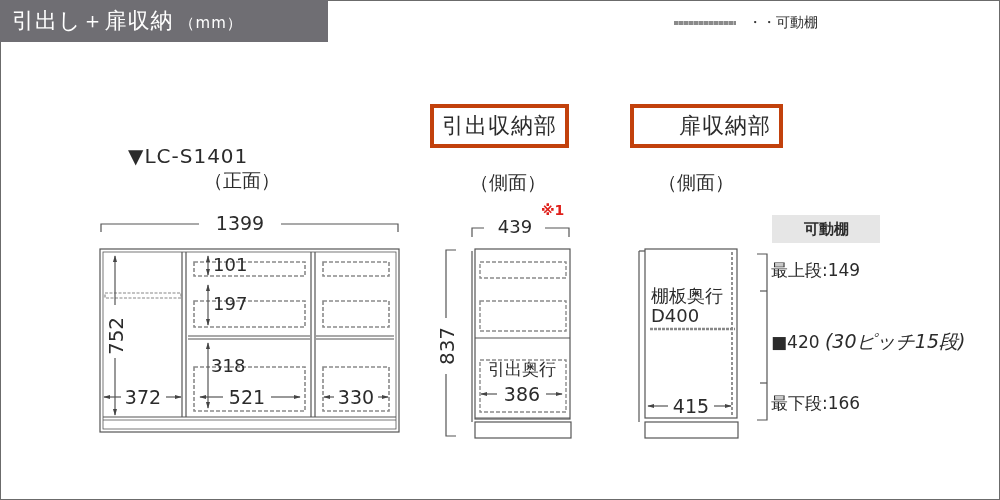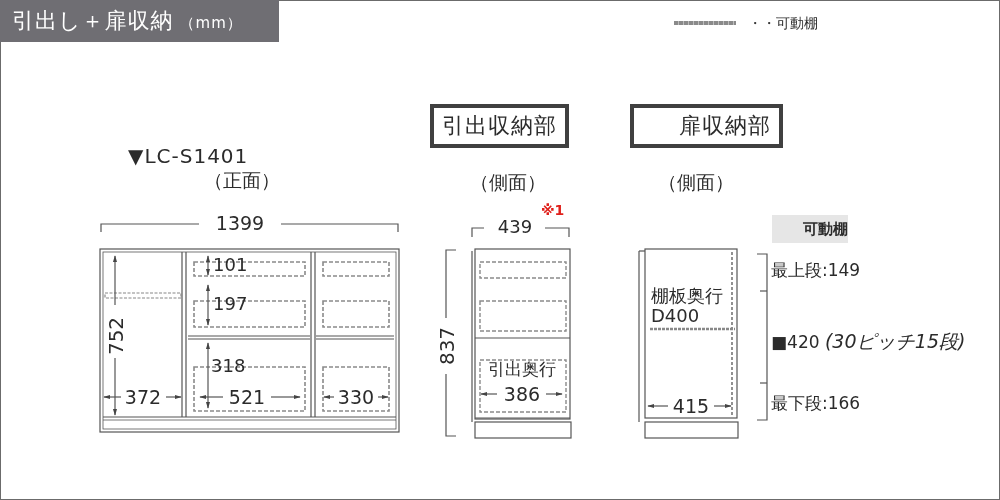--- a/index.html
+++ b/index.html
@@ -1,34 +1,34 @@
 <!DOCTYPE html>
 <html><head>
   <meta charset="utf-8">
   <style>
     html, body { margin: 0; padding: 0; background: #ffffff; }
     body { width: 1000px; height: 500px; position: relative; overflow: hidden;
            font-family: "DejaVu Sans", "Liberation Sans", sans-serif; color: #2b2b2b; }
     .frame { position: absolute; left: 0; top: 0; width: 998px; height: 498px;
              border: 1px solid #6b6b6b; }
-    .title-tab { position: absolute; left: 0; top: 0; width: 279px; height: 42px;
+    .title-tab { position: absolute; left: 0; top: 0; width: 328px; height: 42px;
                  background: #6f6e73; color: #ffffff; box-sizing: border-box;
                  padding-left: 12px; line-height: 42px; font-size: 22px; letter-spacing: 1px; }
     .title-tab .unit { font-size: 15px; margin-left: 6px; }
-    .legend { position: absolute; left: 672px; top: 10px; font-size: 14px; line-height: 26px; }
+    .legend { position: absolute; left: 672px; top: 10px; font-size: 14px; line-height: 26px; font-family: Liberation Mono, monospace; }
     .legend .row { display: flex; align-items: center; white-space: nowrap; }
     .legend .dash-swatch { width: 62px; height: 4px; margin-left: 2px; margin-right: 12px;
                            background: repeating-linear-gradient(90deg, #8a8a8a 0 4px, #bdbdbd 4px 5px); }
     .model { position: absolute; left: 128px; top: 116px; font-size: 20px; letter-spacing: 1px; margin-top: 28px; }
     .label { position: absolute; font-size: 19px; }
-    .boxed { position: absolute; border: 4px solid #404040; background: #fff;
+    .boxed { position: absolute; border: 4px solid #c2410c; background: #fff;
              font-size: 22px; padding: 2px 8px; line-height: 32px; letter-spacing: 1px; }
     .movable-tag { position: absolute; left: 772px; top: 215px; width: 76px; height: 28px;
                    background: #e6e6e6; font-size: 15px; font-weight: bold;
-                   line-height: 28px; text-align: right; }
+                   line-height: 28px; text-align: left; padding-left: 32px; }
     .shelf-note { position: absolute; left: 771px; font-size: 17px; white-space: nowrap; }
     .shelf-note .small { font-size: 19px; font-style: italic; }
     svg.drawing { position: absolute; left: 0; top: 0; }
     .dimtext { font-family: "DejaVu Sans", "Liberation Sans", sans-serif; fill: #2b2b2b; }
   </style>
 </head>
 <body>
 
 <div class="frame"></div>
 

